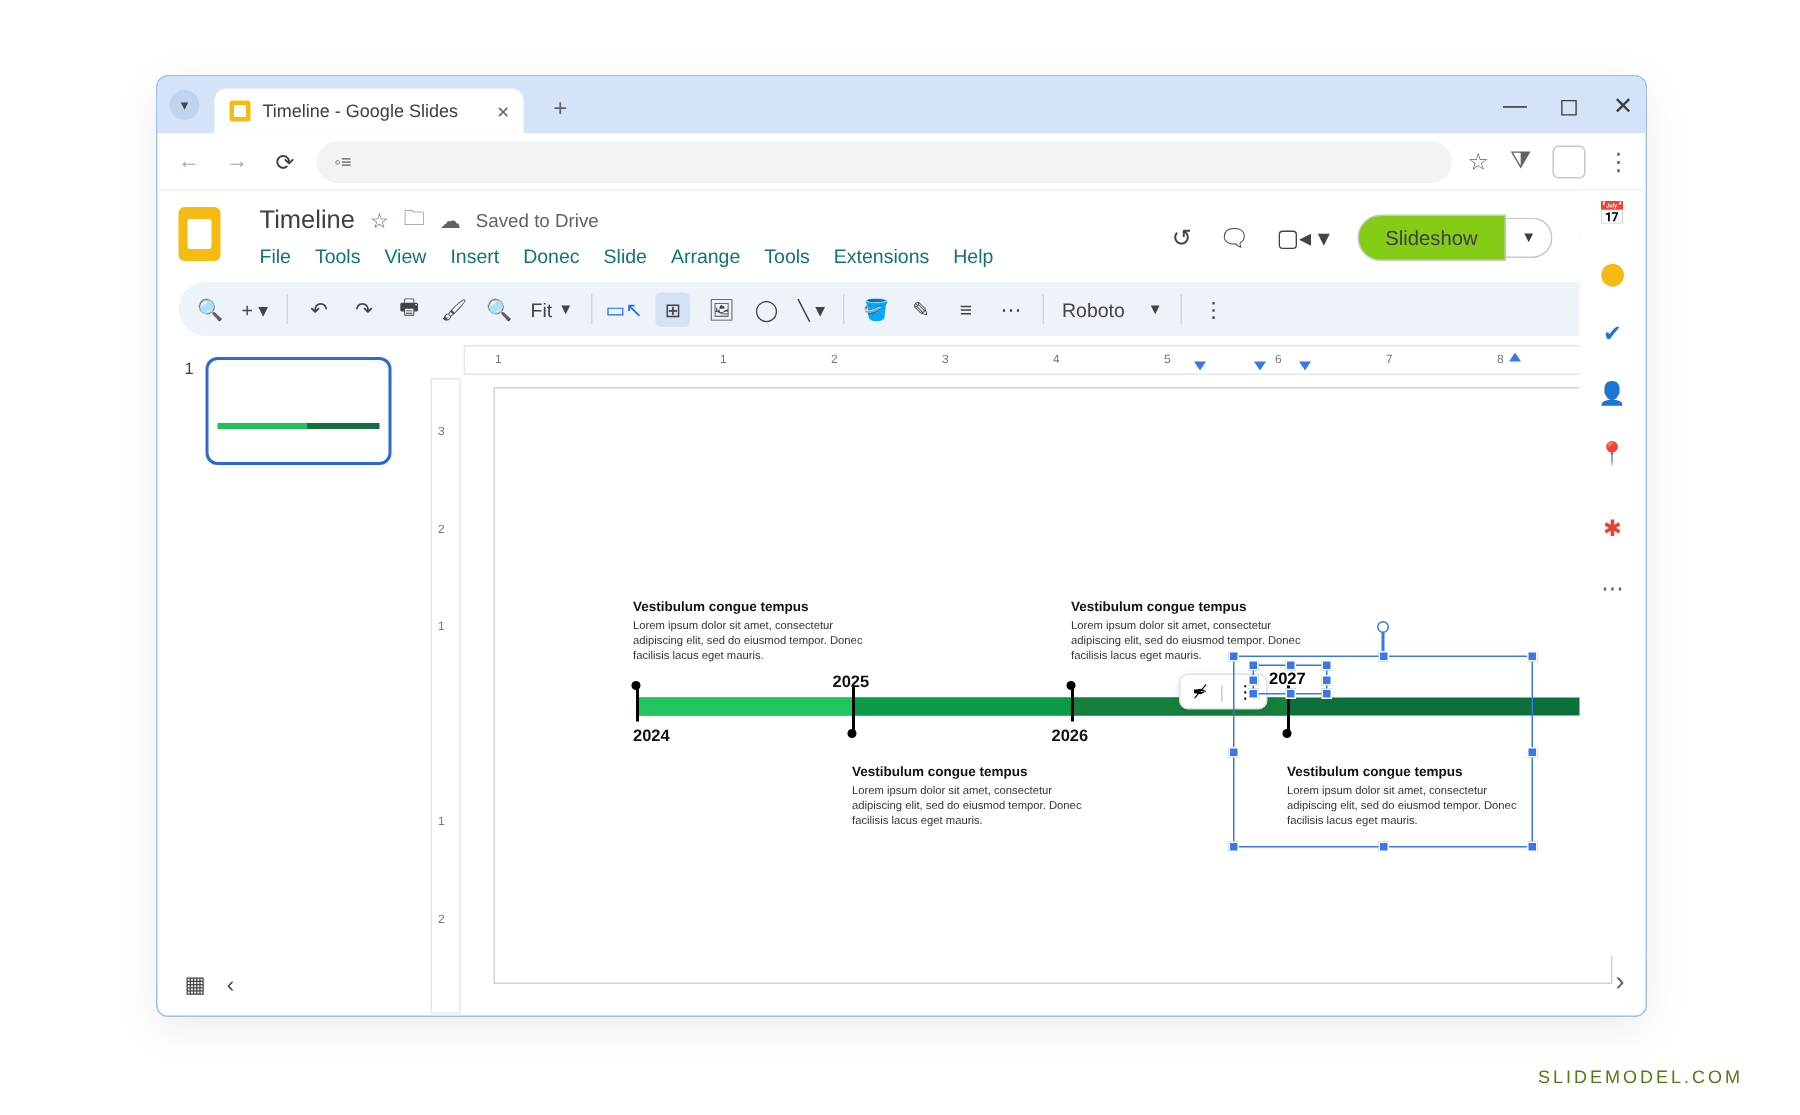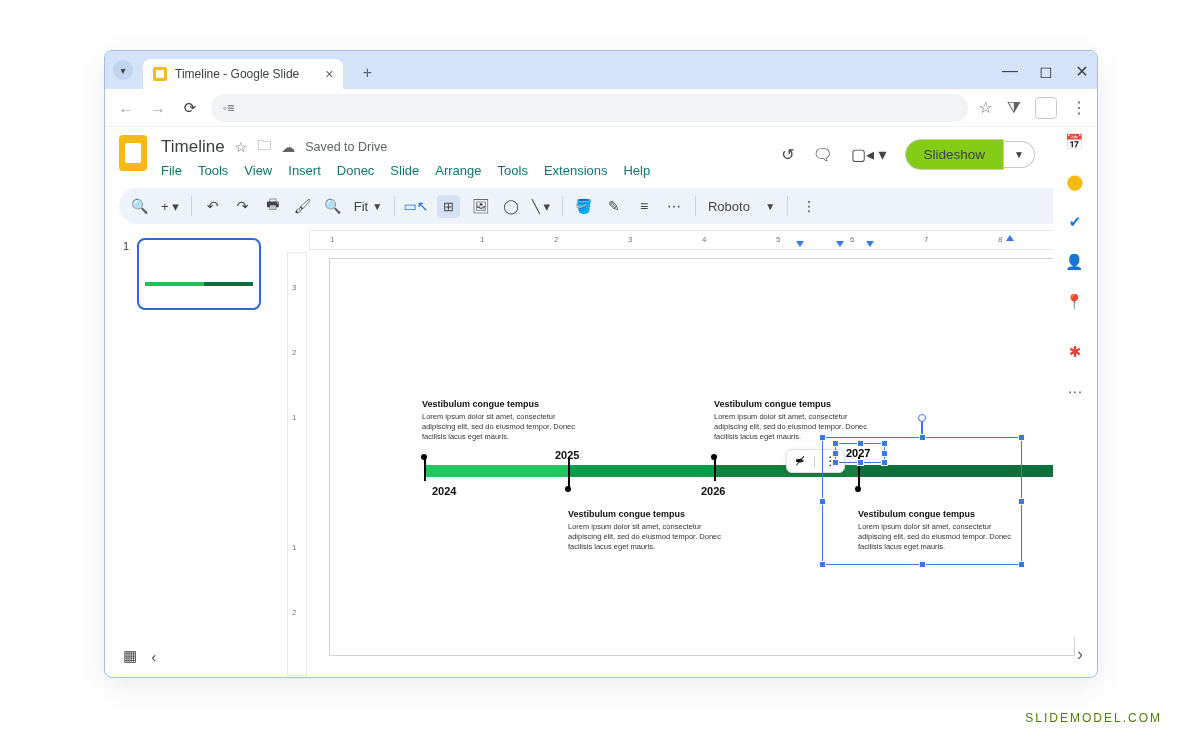--- a/index.html
+++ b/index.html
@@ -16,21 +16,21 @@
   .winbtns { margin-left:auto; display:flex; gap:22px; color:#3c4043; margin-top:2px;}
   .winbtn { width:14px; height:14px; display:flex; align-items:center; justify-content:center; }
   
   .addrbar { height: 38px; background:#fff; display:flex; align-items:center; padding: 0 10px; gap:10px; border-bottom:1px solid #eef1f4;}
   .navico { color:#9aa0a6; font-size:15px; width:22px; display:flex; justify-content:center;}
   .navico.dark{color:#3c4043;}
   .urlbox { flex:1; height:28px; background:#f1f3f4; border-radius:14px; display:flex; align-items:center; padding:0 12px; font-size:12.5px; color:#5f6368; gap:8px;}
   .urlbox .icon{ color:#5f6368; font-size:12px;}
   .addr-actions{ display:flex; gap:14px; color:#5f6368; align-items:center; }
   
-  .dochdr { padding: 8px 14px 0 14px; display:flex; align-items:flex-start; gap:12px; }
+  .dochdr { padding: 8px 14px 0 14px; display:flex; align-items:center; gap:24px; }
   .applogo { width:30px; height:38px; }
   .applogo .outer{ width:28px; height:36px; background:#f5ba14; border-radius:4px; display:flex; align-items:center; justify-content:center;}
   .applogo .inner{ width:16px; height:20px; background:#fff; border-radius:2px;}
   .titlearea{ flex:1;}
   .titleline{ display:flex; align-items:center; gap:10px; color:#444;}
   .doctitle{ font-size:17px; color:#3c4043;}
   .hdricon{ color:#5f6368; font-size:14px;}
   .saved{ font-size:12.5px; color:#5f6368;}
   .menuline{ display:flex; gap:16px; font-size:13px; color:#0f766e; margin-top:4px;}
   .menuline span{ cursor:default;}
@@ -93,21 +93,21 @@
 </style>
 </head>
 <body>
 
 <div class="chrome-window">
 
   <div class="titlebar">
     <div class="tab-dropdown">▾</div>
     <div class="tab">
       <span class="favicon"></span>
-      <span>Timeline - Google Slide</span>
+      <span>Timeline - Google Slides</span>
       <span class="tab-close">×</span>
     </div>
     <div class="newtab">+</div>
     <div class="winbtns">
       <div class="winbtn">—</div>
       <div class="winbtn">◻</div>
       <div class="winbtn">✕</div>
     </div>
   </div>
 
@@ -244,21 +244,21 @@
 
           <div class="stick" style="left:94px; top:198px; height:24px;"></div>
           <div class="marker" style="left:91px; top:195px;"></div>
           <div class="stick" style="left:238px; top:198px; height:32px;"></div>
           <div class="marker" style="left:235px; top:227px;"></div>
           <div class="stick" style="left:384px; top:198px; height:24px;"></div>
           <div class="marker" style="left:381px; top:195px;"></div>
           <div class="stick" style="left:528px; top:198px; height:32px;"></div>
           <div class="marker" style="left:525px; top:227px;"></div>
 
-          <div class="yr" style="left:92px; top:226px;margin-left:10px;">2024</div>
+          <div class="yr" style="left:92px; top:226px;">2024</div>
           <div class="yr" style="left:225px; top:190px;">2025</div>
           <div class="yr" style="left:371px; top:226px;">2026</div>
 
           <div class="ttl" style="left:92px; top:140px;">Vestibulum congue tempus</div>
           <div class="bod" style="left:92px; top:153px;">Lorem ipsum dolor sit amet, consectetur adipiscing elit, sed do eiusmod tempor. Donec facilisis lacus eget mauris.</div>
           <div class="ttl" style="left:384px; top:140px;">Vestibulum congue tempus</div>
           <div class="bod" style="left:384px; top:153px;">Lorem ipsum dolor sit amet, consectetur adipiscing elit, sed do eiusmod tempor. Donec facilisis lacus eget mauris.</div>
           <div class="ttl" style="left:238px; top:250px;">Vestibulum congue tempus</div>
           <div class="bod" style="left:238px; top:263px;">Lorem ipsum dolor sit amet, consectetur adipiscing elit, sed do eiusmod tempor. Donec facilisis lacus eget mauris.</div>
           <div class="ttl" style="left:528px; top:250px;">Vestibulum congue tempus</div>

